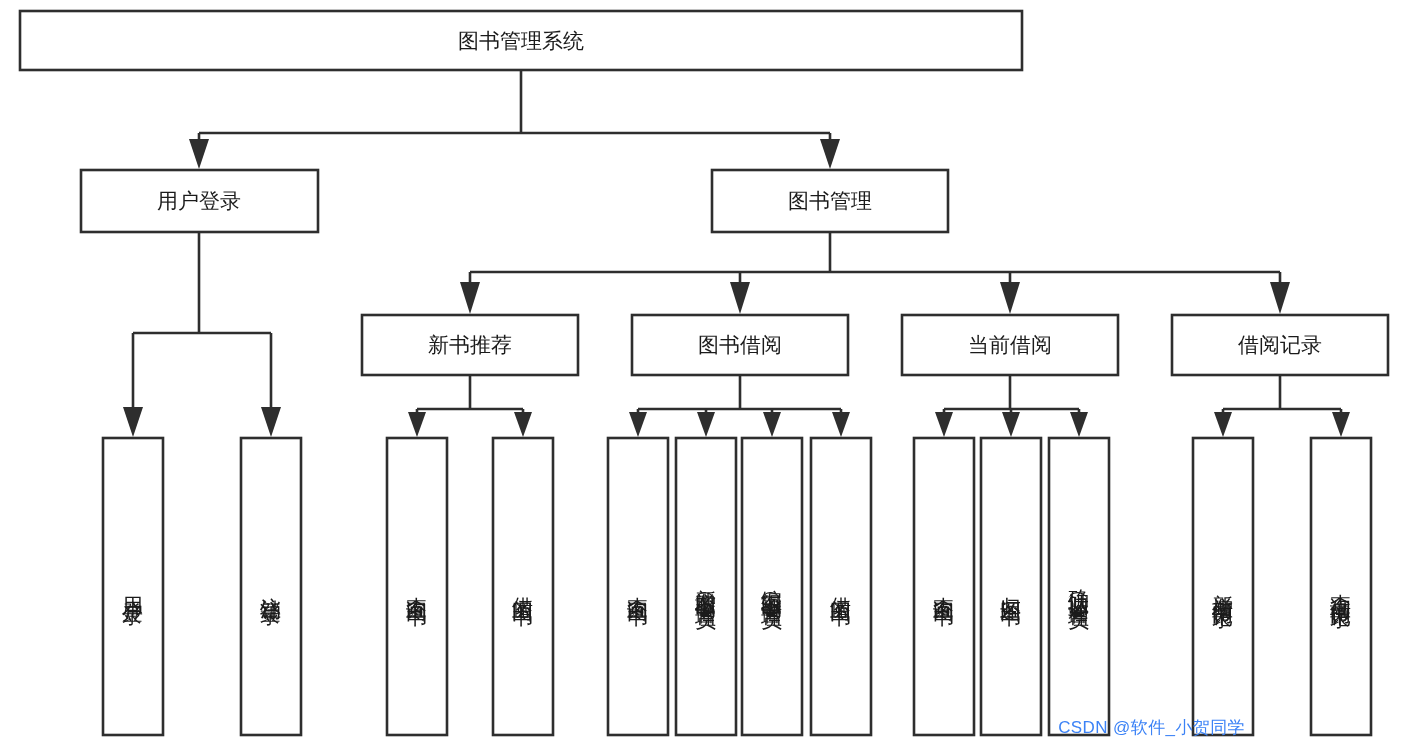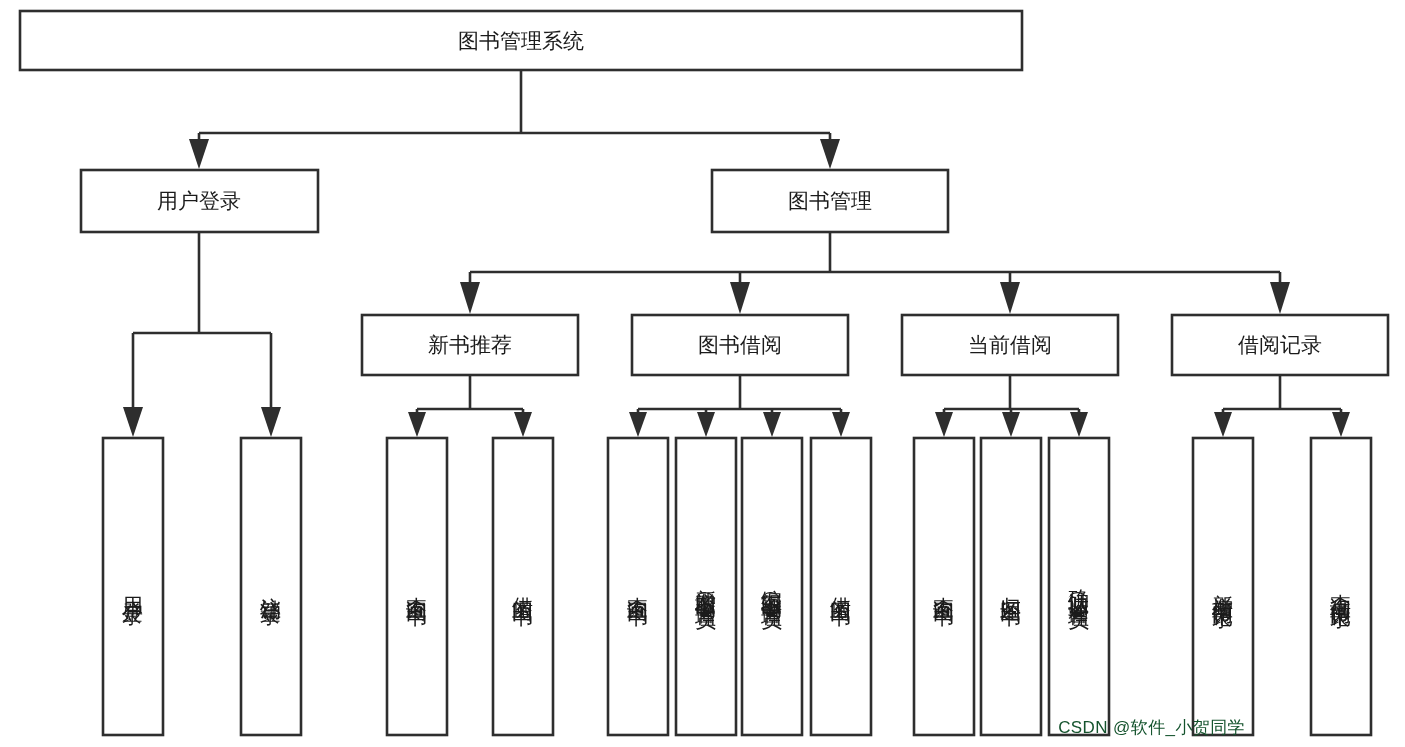--- a/index.html
+++ b/index.html
@@ -57,21 +57,21 @@
     text-orientation: upright;
     letter-spacing: 3px;
     text-anchor: middle;
   }
   .watermark {
     position: absolute;
     right: 14px;
     bottom: 8px;
     font-family: "Liberation Sans", sans-serif;
     font-size: 17px;
-    color: #14532d;
+    color: #3b82f6;
     white-space: nowrap;
     letter-spacing: 0.4px;
     pointer-events: none;
   }
 </style>
 </head>
 <body>
 
 <div id="diagram-root">
 

